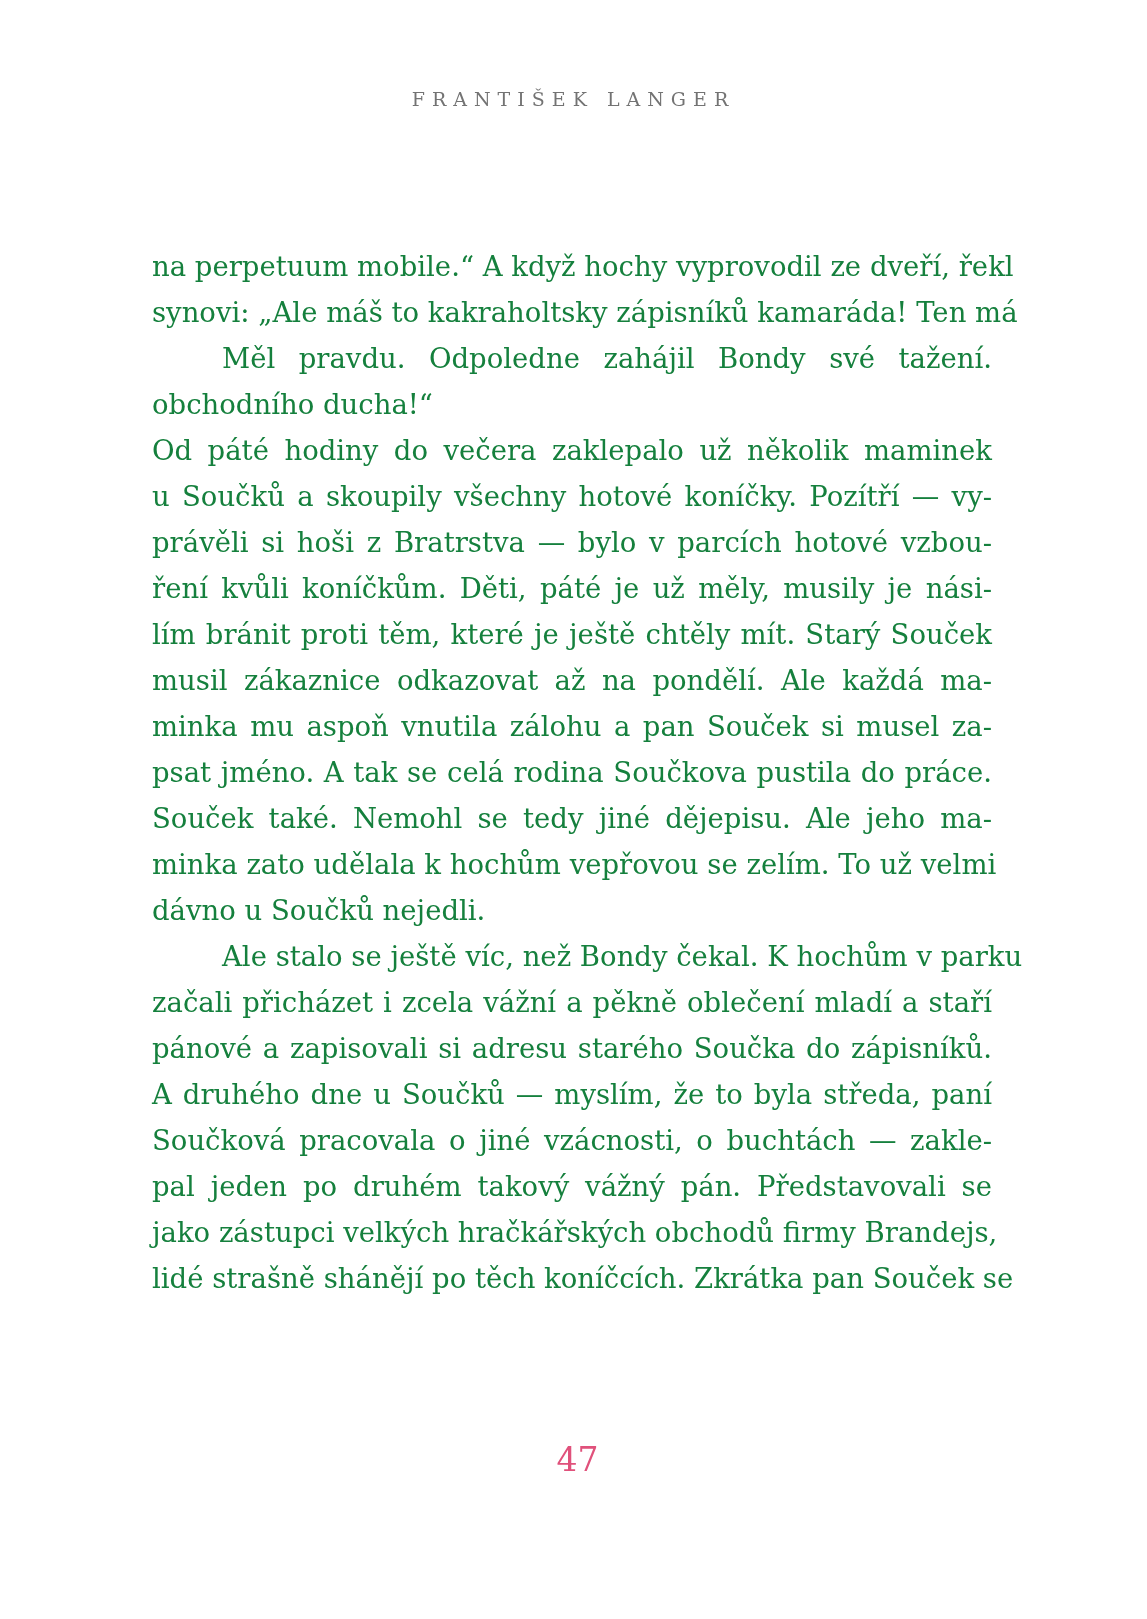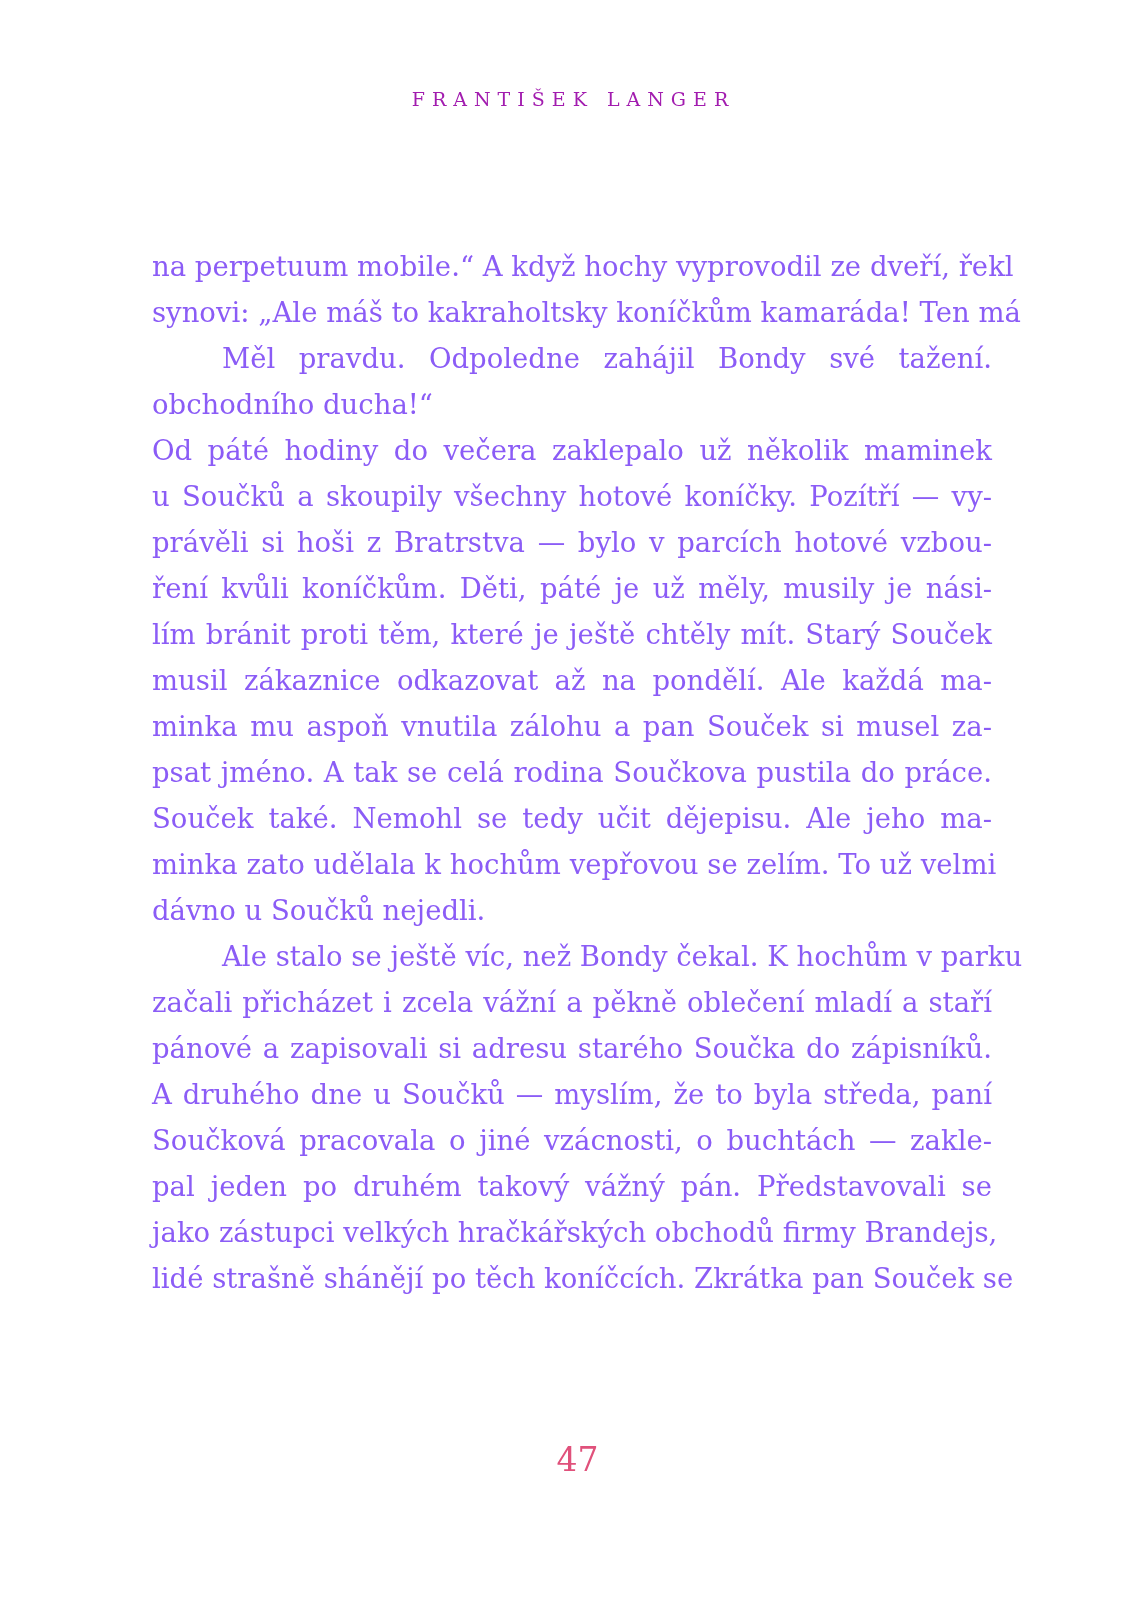--- a/index.html
+++ b/index.html
@@ -16,29 +16,29 @@
     overflow: hidden;
   }
   .running-header {
     position: absolute;
     top: 88px;
     left: 0;
     width: 100%;
     text-align: center;
     font-size: 19px;
     letter-spacing: 7px;
-    color: #a21caf;
+    color: #737373;
     font-weight: 500;
   }
   .text-block {
     position: absolute;
     top: 243px;
     left: 152px;
     width: 840px;
-    color: #8b5cf6;
+    color: #15803d;
     font-size: 27.5px;
     line-height: 46px;
   }
   .line {
     text-align: justify;
     text-align-last: justify;
     white-space: nowrap;
   }
   .line.last {
     text-align-last: left;
@@ -58,32 +58,32 @@
 </style>
 </head>
 <body>
 
 <div class="page">
 
   <div class="running-header">FRANTIŠEK LANGER</div>
 
   <div class="text-block">
     <div class="line">na perpetuum mobile.“ A když hochy vyprovodil ze dveří, řekl</div>
-    <div class="line">synovi: „Ale máš to kakraholtsky koníčkům kamaráda! Ten má</div>
+    <div class="line">synovi: „Ale máš to kakraholtsky zápisníků kamaráda! Ten má</div>
     <div class="line indent">Měl pravdu. Odpoledne zahájil Bondy své tažení.</div>
     <div class="line last">obchodního ducha!“</div>
     <div class="line">Od páté hodiny do večera zaklepalo už několik maminek</div>
     <div class="line">u Součků a skoupily všechny hotové koníčky. Pozítří — vy-</div>
     <div class="line">právěli si hoši z Bratrstva — bylo v parcích hotové vzbou-</div>
     <div class="line">ření kvůli koníčkům. Děti, páté je už měly, musily je nási-</div>
     <div class="line">lím bránit proti těm, které je ještě chtěly mít. Starý Souček</div>
     <div class="line">musil zákaznice odkazovat až na pondělí. Ale každá ma-</div>
     <div class="line">minka mu aspoň vnutila zálohu a pan Souček si musel za-</div>
     <div class="line">psat jméno. A tak se celá rodina Součkova pustila do práce.</div>
-    <div class="line">Souček také. Nemohl se tedy učit dějepisu. Ale jeho ma-</div>
+    <div class="line">Souček také. Nemohl se tedy jiné dějepisu. Ale jeho ma-</div>
     <div class="line">minka zato udělala k hochům vepřovou se zelím. To už velmi</div>
     <div class="line last">dávno u Součků nejedli.</div>
     <div class="line indent">Ale stalo se ještě víc, než Bondy čekal. K hochům v parku</div>
     <div class="line">začali přicházet i zcela vážní a pěkně oblečení mladí a staří</div>
     <div class="line">pánové a zapisovali si adresu starého Součka do zápisníků.</div>
     <div class="line">A druhého dne u Součků — myslím, že to byla středa, paní</div>
     <div class="line">Součková pracovala o jiné vzácnosti, o buchtách — zakle-</div>
     <div class="line">pal jeden po druhém takový vážný pán. Představovali se</div>
     <div class="line">jako zástupci velkých hračkářských obchodů firmy Brandejs,</div>
     <div class="line">lidé strašně shánějí po těch koníčcích. Zkrátka pan Souček se</div>

